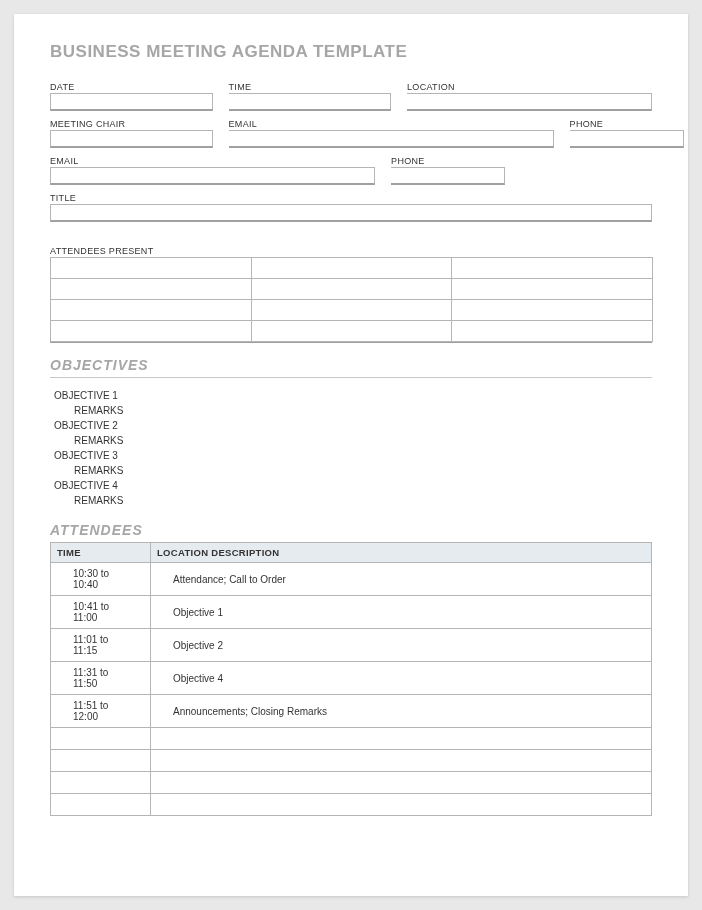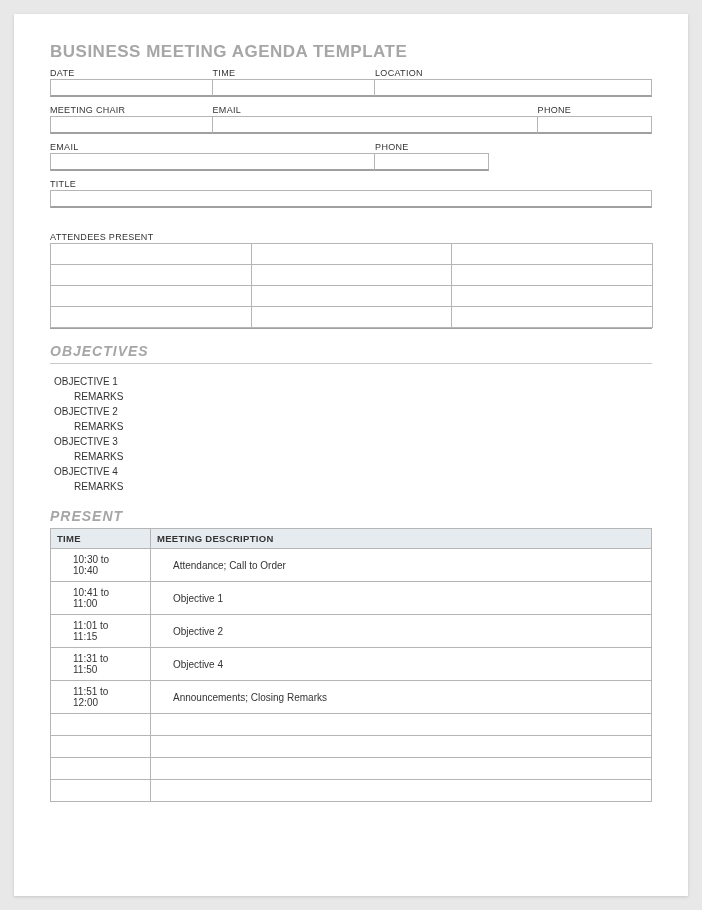--- a/index.html
+++ b/index.html
@@ -17,29 +17,29 @@
       width: 100%;
       height: 100%;
       padding: 28px 36px;
       box-shadow: 0 1px 3px rgba(0,0,0,0.15);
     }
     h1 {
       color: #a6a6a6;
       font-size: 17px;
       font-weight: 700;
       letter-spacing: 0.5px;
-      margin-bottom: 6px;
+      margin-bottom: 20px;
     }
     .label {
       font-size: 9px;
       color: #333;
       margin-bottom: 1px;
       letter-spacing: 0.3px;
     }
-    .row3 { display: flex; gap: 0; margin-bottom: 8px; }
+    .row3 { display: flex; gap: 16px; margin-bottom: 8px; }
     .row3 > div { display: flex; flex-direction: column; }
     .row-col-a { flex: 0 0 27%; }
     .row-col-b { flex: 0 0 27%; }
     .row-col-c { flex: 1; }
     .row-col-wide { flex: 0 0 54%; }
     .row-col-narrow { flex: 0 0 19%; }
     .input-box {
       border: 1px solid #b5b5b5;
       border-bottom: 2px solid #a0a0a0;
       height: 18px;
@@ -174,26 +174,26 @@
       <div class="obj-item obj-name">OBJECTIVE 1</div>
       <div class="obj-item obj-remarks">REMARKS</div>
       <div class="obj-item obj-name">OBJECTIVE 2</div>
       <div class="obj-item obj-remarks">REMARKS</div>
       <div class="obj-item obj-name">OBJECTIVE 3</div>
       <div class="obj-item obj-remarks">REMARKS</div>
       <div class="obj-item obj-name">OBJECTIVE 4</div>
       <div class="obj-item obj-remarks">REMARKS</div>
     </div>
 
-  <h2>PRESENT</h2>
+  <h2>ATTENDEES</h2>
   <table class="schedule-table">
     <thead>
       <tr>
         <th class="time-col">TIME</th>
-        <th>MEETING DESCRIPTION</th>
+        <th>LOCATION DESCRIPTION</th>
       </tr>
     </thead>
     <tbody id="schedule-body">
         <tr>
           <td class="time-col">10:30 to 10:40</td>
           <td>Attendance; Call to Order</td>
         </tr>
         <tr>
           <td class="time-col">10:41 to 11:00</td>
           <td>Objective 1</td>

